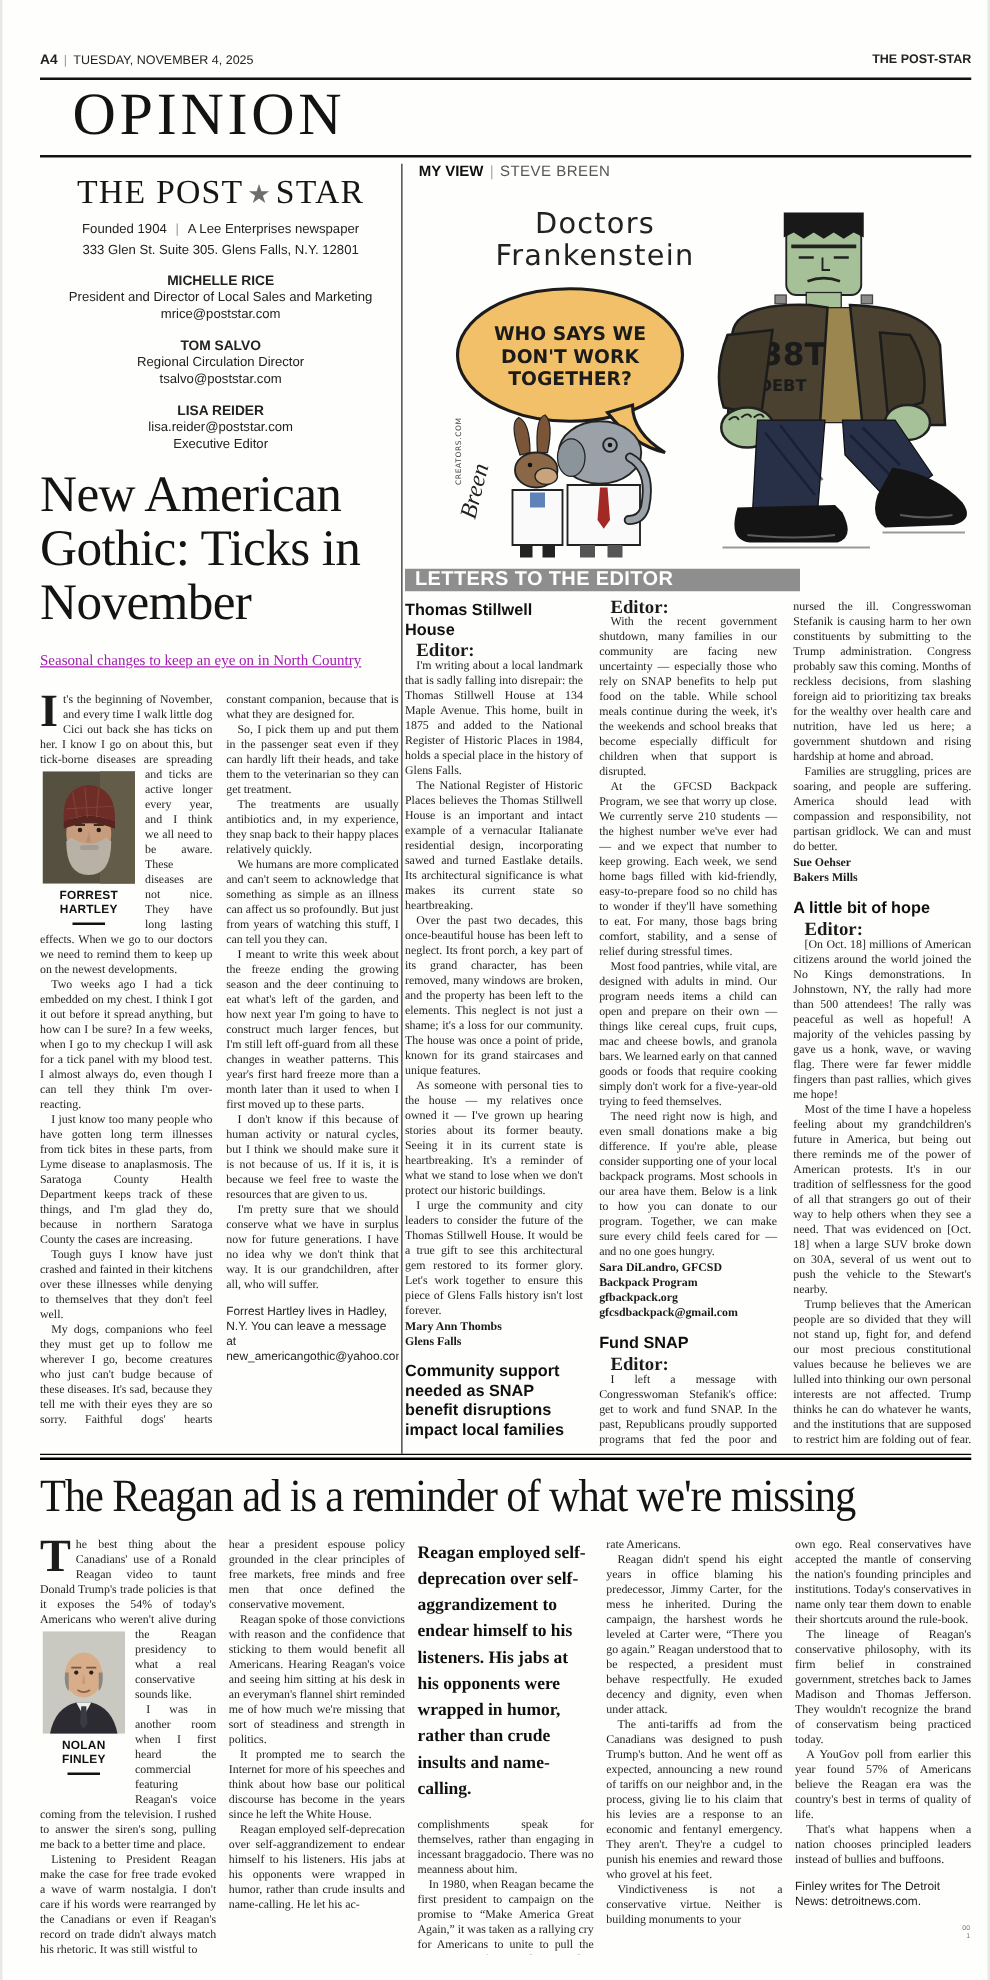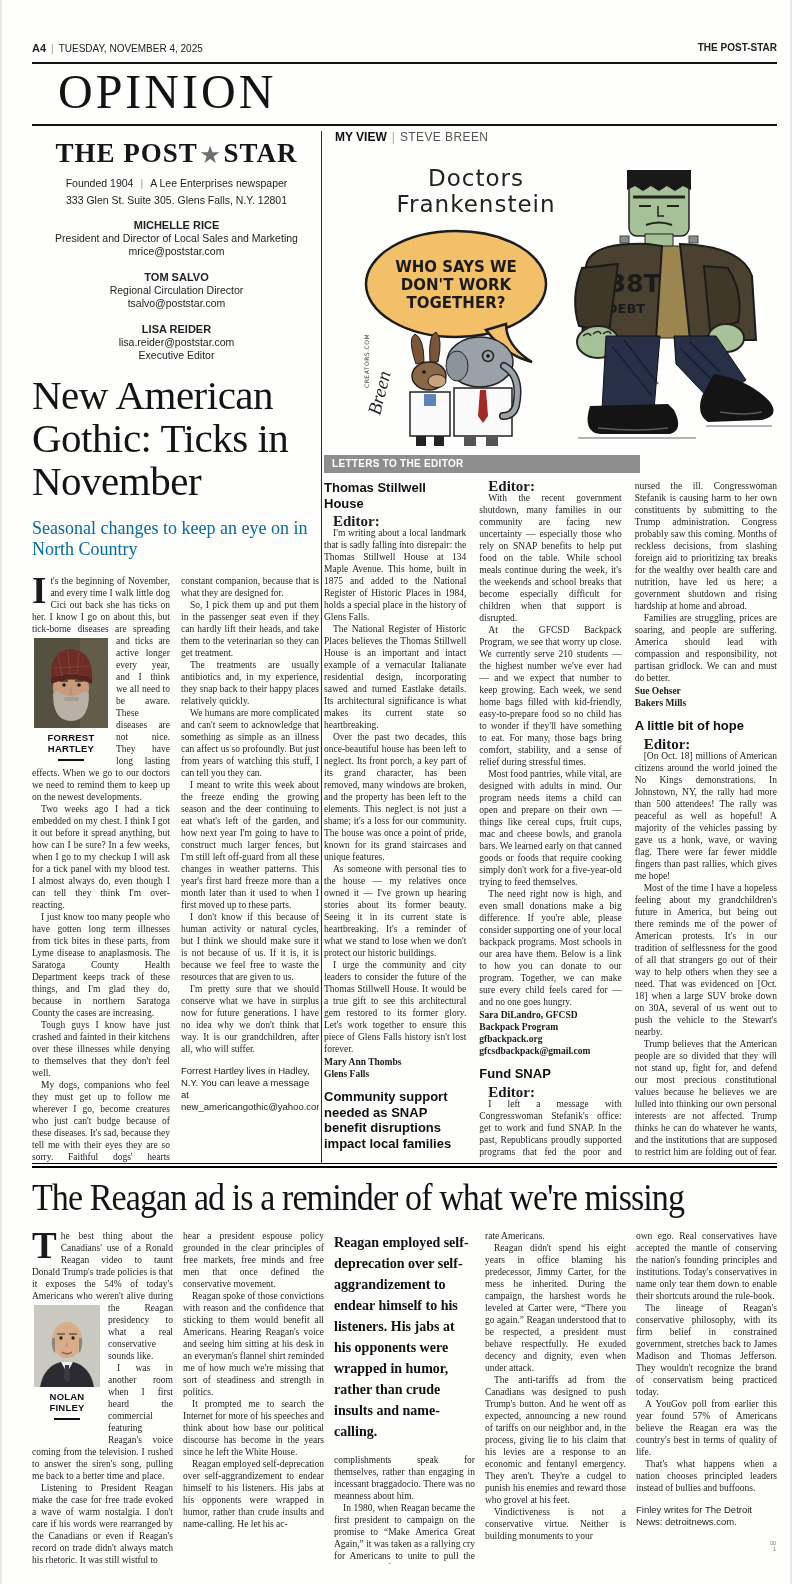--- a/index.html
+++ b/index.html
@@ -10,57 +10,57 @@
           font-family:"Liberation Sans",sans-serif;font-size:10px;color:#222;}
   .topbar .pg{font-weight:bold;font-size:11px;}
   .topbar .thin-sep{color:#999;padding:0 5px;font-weight:normal;}
   .topbar .paper{font-weight:bold;}
   .rule-heavy{position:absolute;left:30px;width:745px;height:2px;background:#121212;}
   .opinion-title{position:absolute;left:28px;top:62px;font-size:48px;font-weight:400;
                  letter-spacing:3px;color:#131313;line-height:60px;margin-left:28px;}
   
   .masthead{position:absolute;left:30px;top:138px;width:289px;text-align:center;
             font-family:"Liberation Sans",sans-serif;color:#222;}
-  .mast-title{font-family:"Liberation Serif",serif;font-weight:700;font-size:27px;
+  .mast-title{font-family:"Liberation Serif",serif;font-weight:400;font-size:27px;
               letter-spacing:1px;color:#161616;white-space:nowrap;}
   .mast-star{color:#6e6e6e;font-size:21px;padding:0 3px;}
   .mast-founded{font-size:10.5px;margin-top:8px;}
   .mast-founded .thin-sep{color:#999;padding:0 7px;}
   .mast-address{font-size:10.5px;margin-top:5px;}
   .staff-block{margin-top:13px;font-size:10.5px;line-height:13px;}
   .staff-name{font-weight:bold;font-size:11px;}
   
   .vrule{position:absolute;left:319px;top:131px;width:1px;height:1032px;background:#2c2c2c;}
   .myview-head{position:absolute;left:333px;top:130px;font-family:"Liberation Sans",sans-serif;font-size:12px;}
   .myview-label{font-weight:bold;color:#101010;}
   .myview-sep{color:#aaa;padding:0 5px;}
   .myview-author{color:#555;letter-spacing:.4px;}
   .cartoon-box{position:absolute;left:326px;top:150px;width:449px;height:298px;}
   .ct{font-family:"DejaVu Sans",sans-serif;fill:#222;letter-spacing:1px;}
   .cb{font-family:"DejaVu Sans",sans-serif;font-weight:bold;fill:#1b1b1b;}
   
   .ticks{position:absolute;left:30px;top:374px;width:287px;}
   .ticks h1{font-size:41px;line-height:43px;font-weight:400;letter-spacing:-.5px;margin:0;color:#141414;}
-  .ticks h2{font-size:18px;line-height:21px;font-weight:400;margin:15px 0 0;color:#0369a1;}
+  .ticks h2{font-size:12px;line-height:21px;font-weight:400;margin:15px 0 0;color:#a21caf;text-decoration:underline;}
   .ticks-cols{display:flex;gap:11px;margin-top:15px;height:588px;overflow:hidden;}
   .tcol{width:138px;}
   .bp,.paras p{margin:0;font-size:9.5px;line-height:12px;text-align:justify;text-indent:9px;color:#1c1c1c;}
   .bp.first{text-indent:0;}
   .cont > p:first-child{text-indent:0;}
   .dropcap{float:left;font-size:37px;line-height:30px;font-weight:bold;padding:1px 4px 0 0;}
   .inset{float:left;width:78px;margin:3px 6px 2px 0;text-align:center;}
   .inset svg{display:block;margin:0 auto;}
   .inset-caption{display:block;font-family:"Liberation Sans",sans-serif;font-weight:bold;
                  font-size:9.5px;line-height:11px;margin-top:4px;letter-spacing:.2px;color:#111;}
   .inset-rule{display:block;width:26px;height:2px;background:#111;margin:5px auto 0;}
   .tagline{font-family:"Liberation Sans",sans-serif;font-size:9.5px;line-height:12px;
            margin-top:10px;color:#1c1c1c;text-align:left;}
   
   .letters-banner{position:absolute;left:322px;top:455px;width:316px;height:18px;color:#fff;
-                  font-family:"Liberation Sans",sans-serif;font-weight:bold;font-size:10px;
+                  font-family:"Liberation Sans",sans-serif;font-weight:bold;font-size:16px;
                   line-height:18px;padding-left:8px;letter-spacing:.3px;box-sizing:border-box;}
   .letters{position:absolute;left:322px;top:480px;width:453px;height:683px;
            columns:3;column-gap:13px;column-fill:auto;overflow:hidden;}
   .letter h3{font-family:"Liberation Sans",sans-serif;font-size:13px;line-height:15.5px;
              font-weight:bold;margin:9px 0 4px;color:#101010;}
   .letter:first-child h3{margin-top:0;}
   .salutation{font-weight:bold;margin:0;font-size:15px;line-height:12px;text-indent:9px;}
   .sig{font-weight:bold;font-size:9.5px;line-height:12px;margin:1px 0 3px;}
   
   .bottom-rule{position:absolute;left:30px;top:1163px;width:745px;height:5px;

